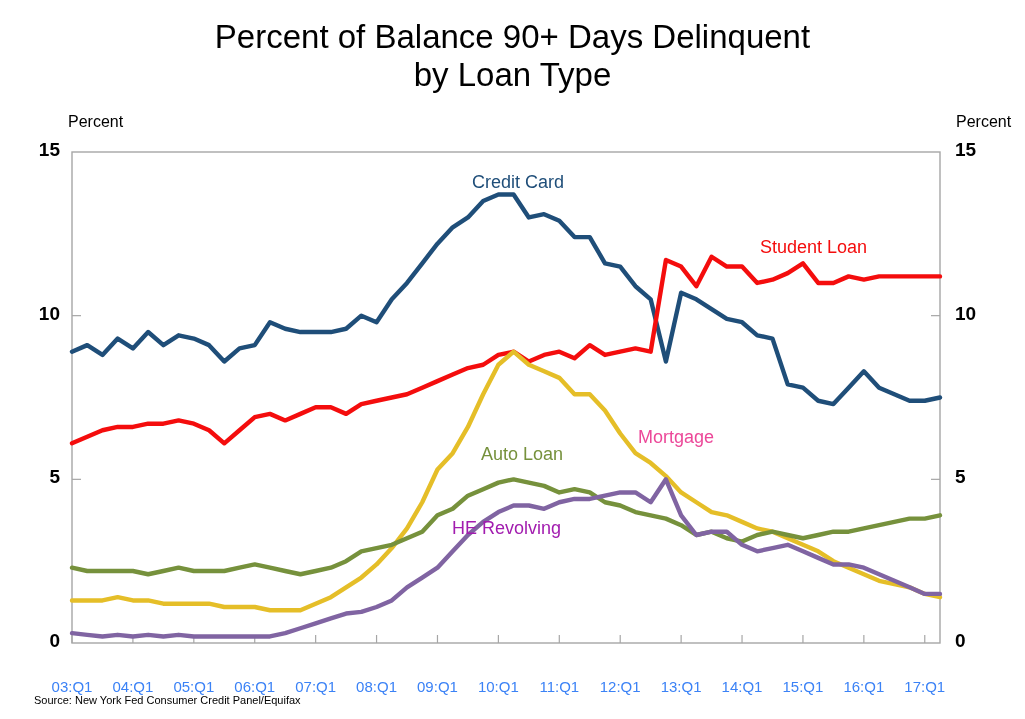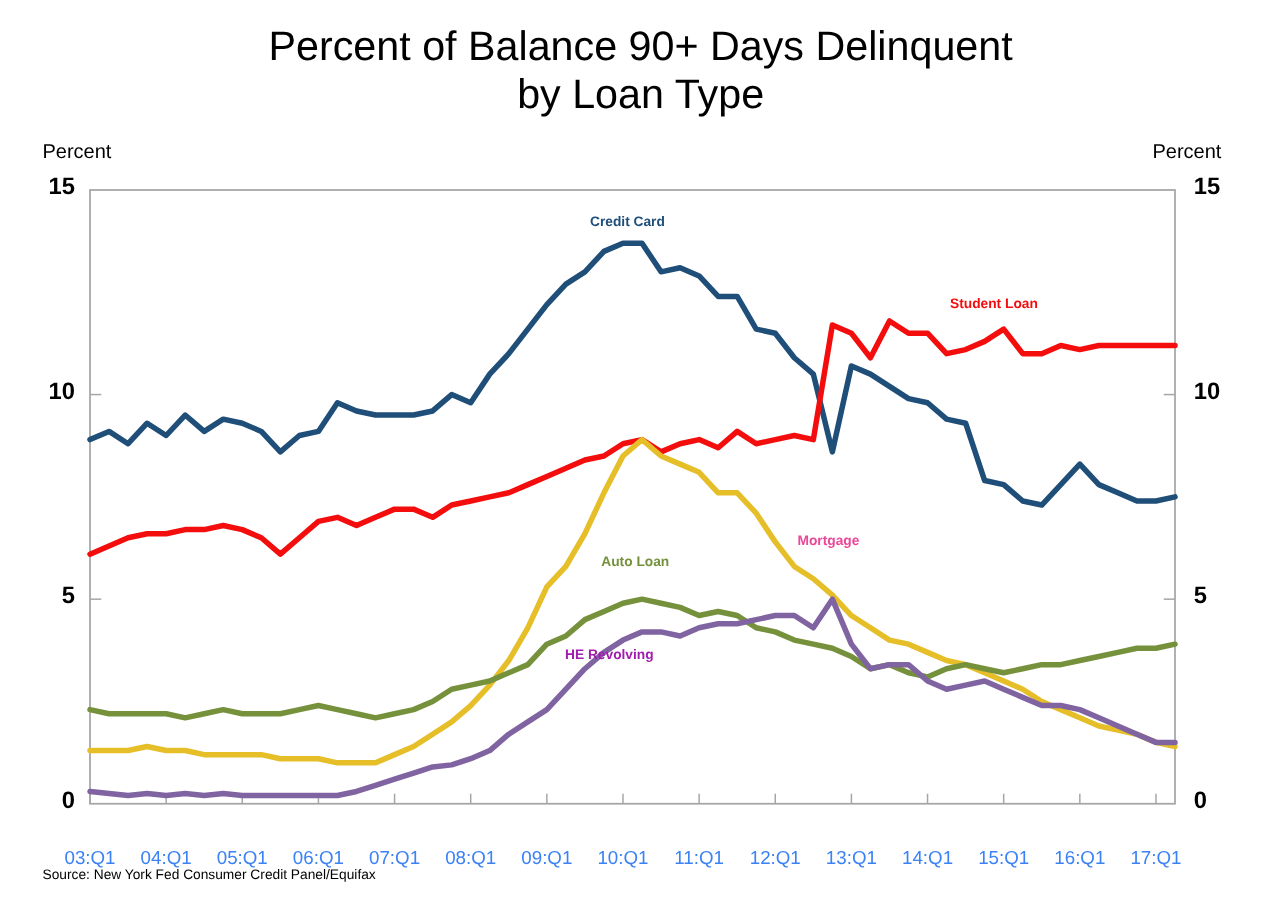--- a/index.html
+++ b/index.html
@@ -31,20 +31,21 @@
     line-height: 38px;
     font-weight: normal;
     letter-spacing: 0px;
     color: #000;
     white-space: pre-line;
   }
   .axis-unit {
     position: absolute;
     font-size: 16px;
     color: #000;
+    margin-left: 34px;
   }
   .axis-unit.left { left: 34px; top: 113px; }
   .axis-unit.right { left: 922px; top: 113px; }
 
   .ytick {
     position: absolute;
     font-size: 19px;
     color: #000;
     width: 40px;
     text-align: right;
@@ -64,22 +65,22 @@
   .source-note {
     position: absolute;
     left: 34px;
     top: 694px;
     font-size: 11px;
     color: #000;
   }
 
   .series-label {
     position: absolute;
-    font-size: 11px;
-    font-weight: bold;
+    font-size: 18px;
+    font-weight: normal;
     white-space: nowrap;
   }
 
   svg { display: block; }
 </style>
 </head>
 <body>
 
 <div id="chart-root">
 

